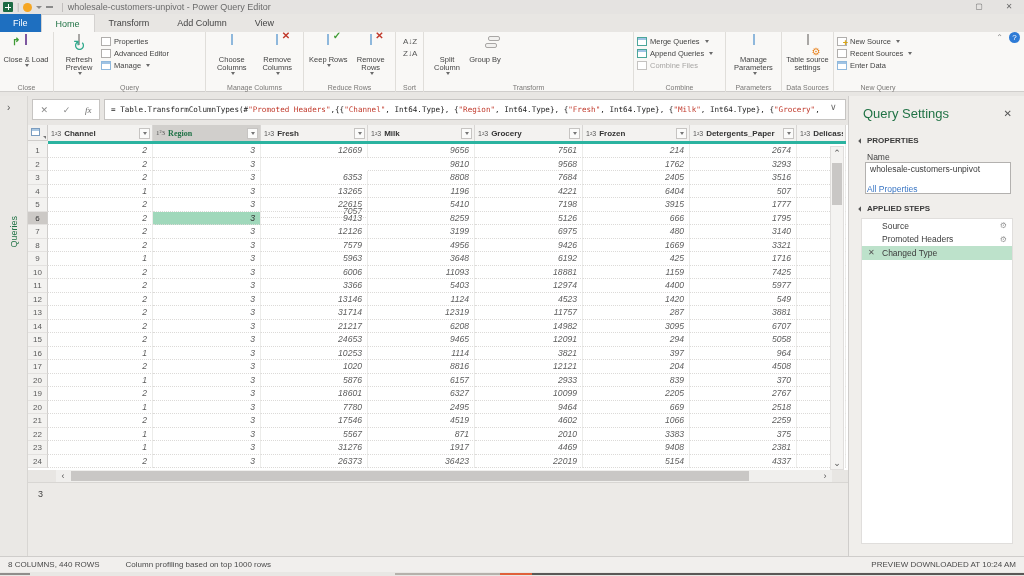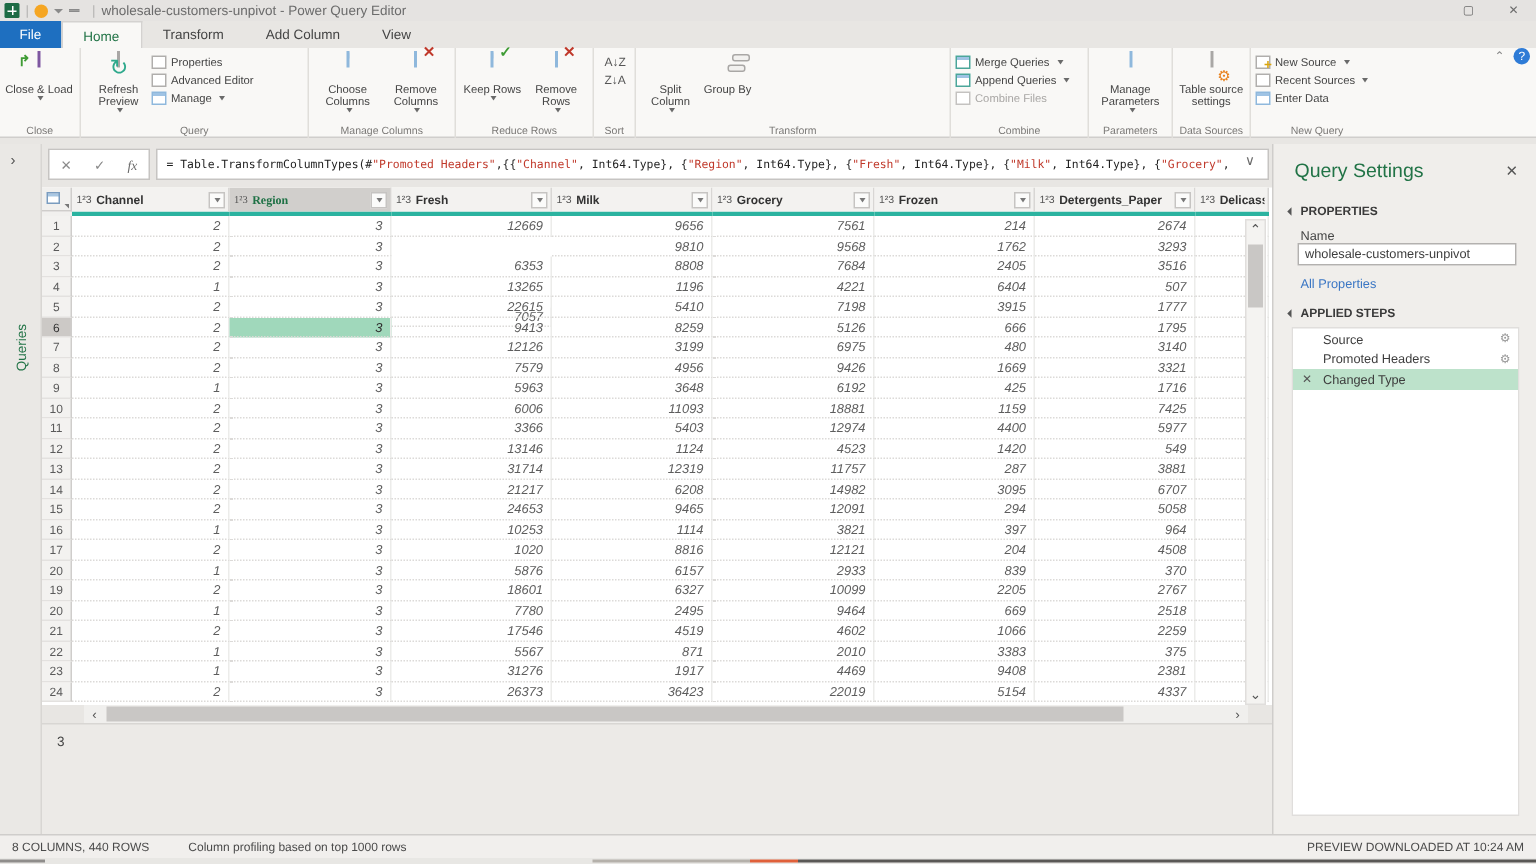--- a/index.html
+++ b/index.html
@@ -107,21 +107,21 @@
   
   #preview { left:28px; top:482px; width:820px; height:74px; background:#eceae7; border-top:1px solid #d8d6d3; font-size:9px; color:#444; padding:6px 0 0 10px; }
 
   
   #qs { left:848px; top:96px; width:176px; height:460px; background:#f0eeeb; border-left:1px solid #cfcdcb; }
   #qs-title { position:absolute; left:14px; top:10px; font-size:13px; color:#217346; }
   #qs-close { position:absolute; right:12px; top:12px; font-size:10px; color:#555; }
   .sect-hdr { position:absolute; left:10px; display:flex; align-items:center; gap:4px; font-size:8px; font-weight:bold; color:#3a3a3a; }
   .tri { width:0; height:0; border-top:4px solid #555; border-right:4px solid transparent; transform:rotate(-45deg); }
   #qs-name-label { position:absolute; left:18px; top:56px; font-size:8.5px; color:#444; }
-  #qs-name-input { position:absolute; left:16px; top:66px; width:146px; height:15px; background:#fff; border:1px solid #b3b1af; font-size:8.5px; color:#3c3c3c; padding:0 4px; line-height:13px; white-space:nowrap; overflow:hidden; }
+  #qs-name-input { position:absolute; left:16px; top:66px; width:146px; height:32px; background:#fff; border:1px solid #b3b1af; font-size:8.5px; color:#3c3c3c; padding:0 4px; line-height:13px; white-space:nowrap; overflow:hidden; }
   #qs-allprops { position:absolute; left:18px; top:88px; font-size:8.5px; color:#3a76c4; }
   #steps-box { position:absolute; left:12px; top:122px; width:152px; height:326px; background:#fff; border:1px solid #e0dedc; }
   .step { height:13.5px; display:flex; align-items:center; font-size:8.5px; color:#3c3c3c; padding:0 4px 0 6px; position:relative; }
   .step .slabel { margin-left:14px; flex:1; white-space:nowrap; overflow:hidden; }
   .step .del { margin-left:0; width:14px; font-size:8px; color:#555; flex:none; }
   .step .del:empty { display:inline-block; }
   .step.sel { background:#bde2cb; }
   .step .gear { position:absolute; right:5px; font-size:8px; color:#999; }
 
   

